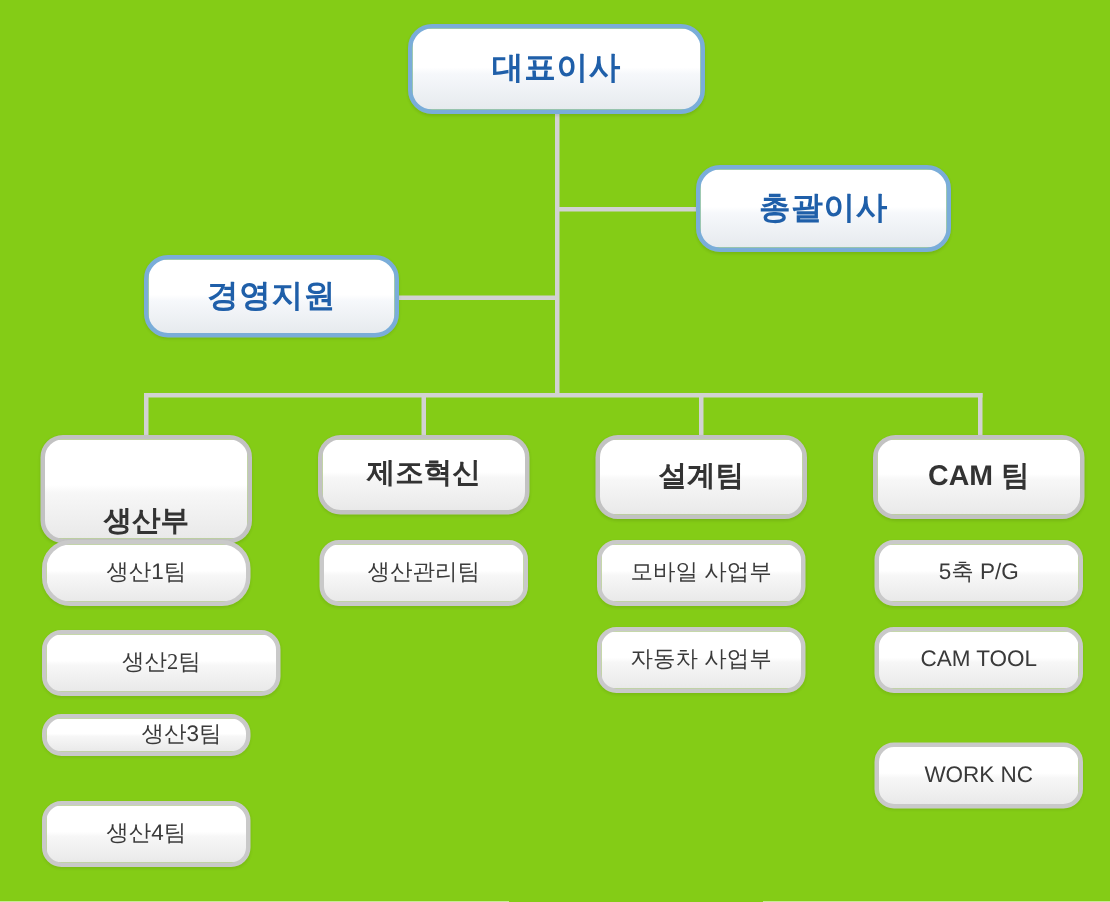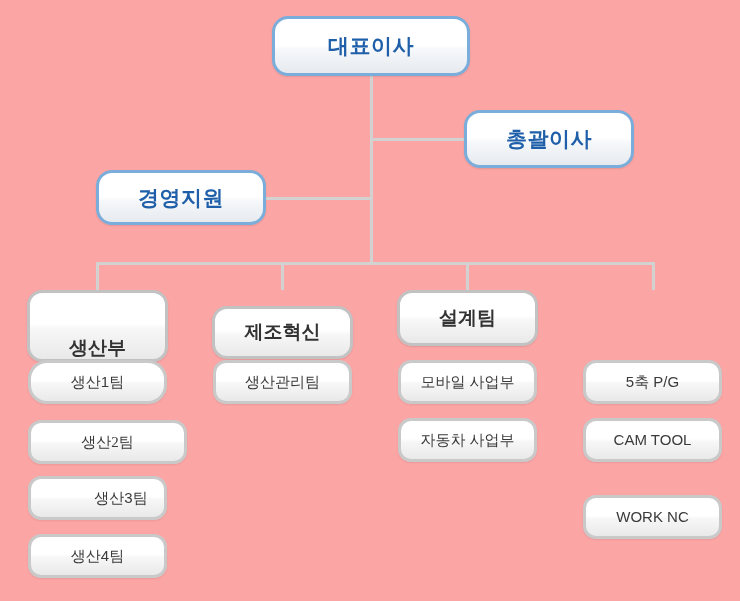--- a/index.html
+++ b/index.html
@@ -8,21 +8,21 @@
     padding: 0;
     background: #ffffff;
   }
   body {
     font-family: "Liberation Sans", "DejaVu Sans", sans-serif;
   }
   #org-chart {
     position: relative;
     width: 740px;
     height: 601px;
-    background: #fca5a5;
+    background: #84cc16;
     overflow: hidden;
   }
 
   
   .line {
     position: absolute;
     background: #d2d2d2;
   }
   .line.v { width: 3px; }
   .line.h { height: 3px; }
@@ -109,36 +109,39 @@
   </div>
 
   <div class="node exec" style="left:96px; top:170px; width:170px; height:55px;">
     <span>경영지원</span>
   </div>
 
   <div class="node dept" style="left:27px; top:290px; width:141px; height:72px;align-items:flex-end;">
     <span>생산부</span>
   </div>
 
-  <div class="node dept" style="left:212px; top:290px; width:141px; height:53px;margin-top:16px;">
+  <div class="node dept" style="left:212px; top:290px; width:141px; height:53px;">
     <span>제조혁신</span>
   </div>
 
   <div class="node dept" style="left:397px; top:290px; width:141px; height:56px;">
     <span>설계팀</span>
   </div>
 
+  <div class="node dept" style="left:582px; top:290px; width:141px; height:56px;">
+    <span>CAM 팀</span>
+  </div>
 
   <div class="node team" style="left:28px; top:360px; width:139px; height:44px;border-radius:19px;">
     <span>생산1팀</span>
   </div>
   <div class="node team" style="left:28px; top:420px; width:159px; height:44px;font-family:Liberation Serif, serif;">
     <span>생산2팀</span>
   </div>
-  <div class="node team" style="left:28px; top:476px; width:139px; height:44px;padding-left:47px;">
+  <div class="node team" style="left:28px; top:476px; width:139px; height:28px;padding-left:47px;">
     <span>생산3팀</span>
   </div>
   <div class="node team" style="left:28px; top:534px; width:139px; height:44px;">
     <span>생산4팀</span>
   </div>
 
   <div class="node team" style="left:213px; top:360px; width:139px; height:44px;">
     <span>생산관리팀</span>
   </div>
 

